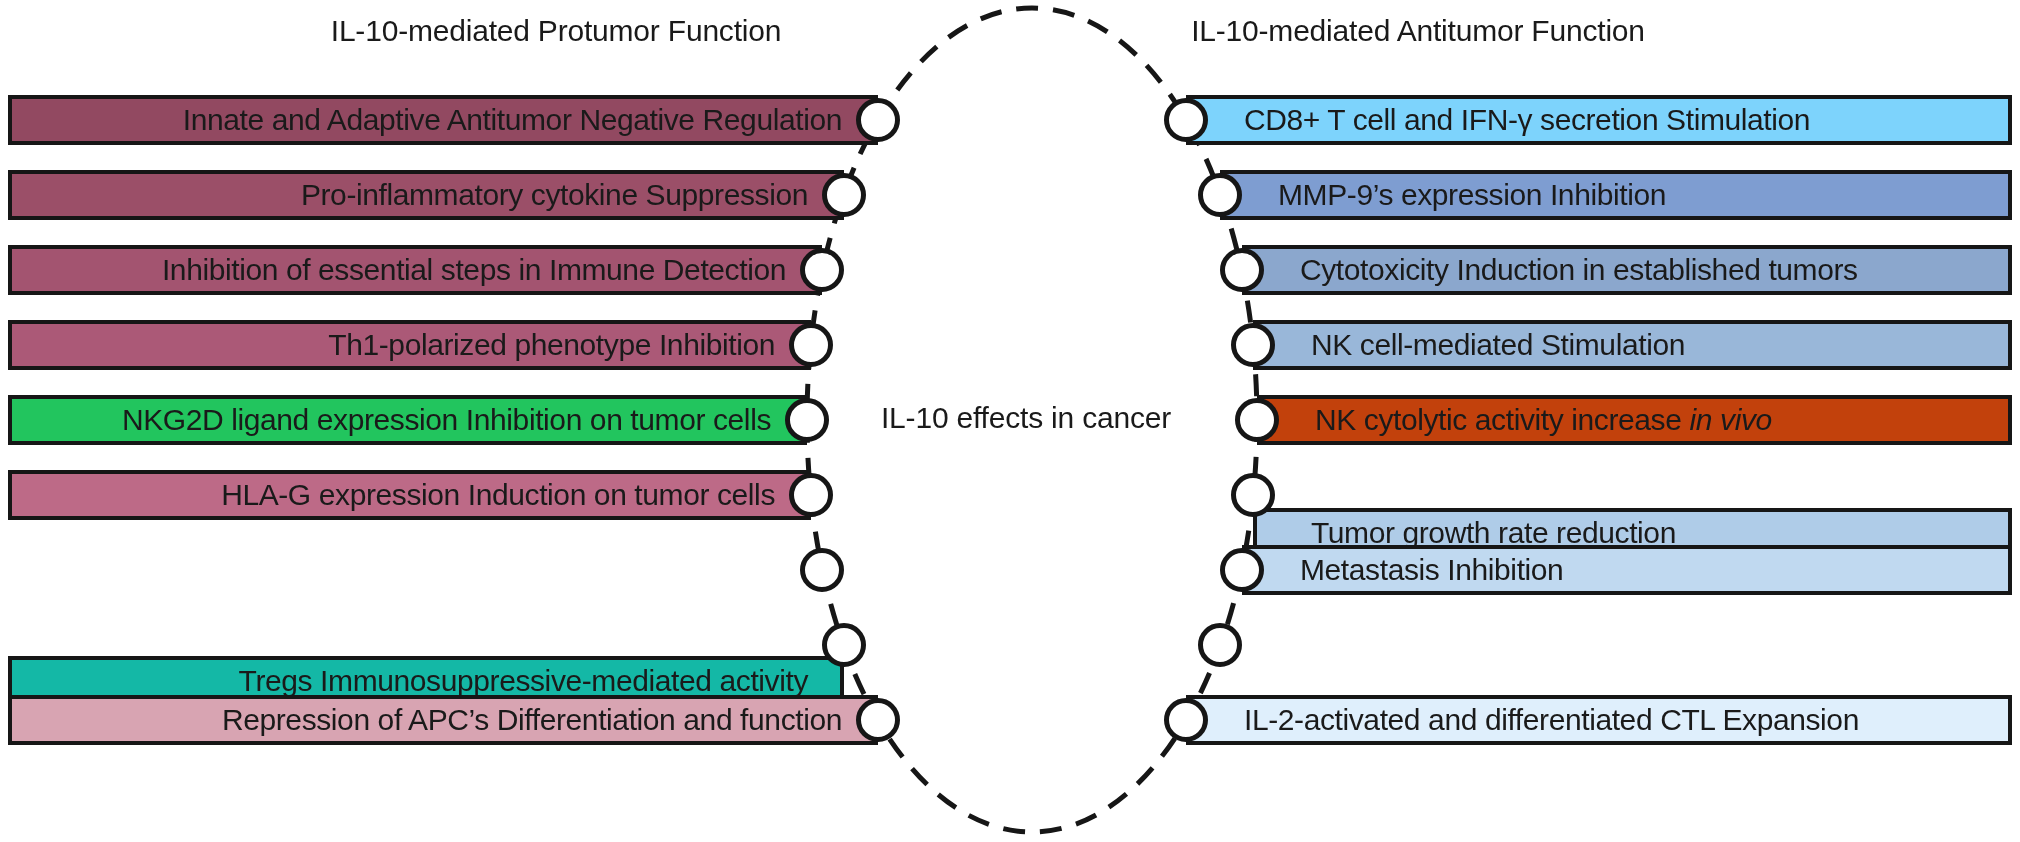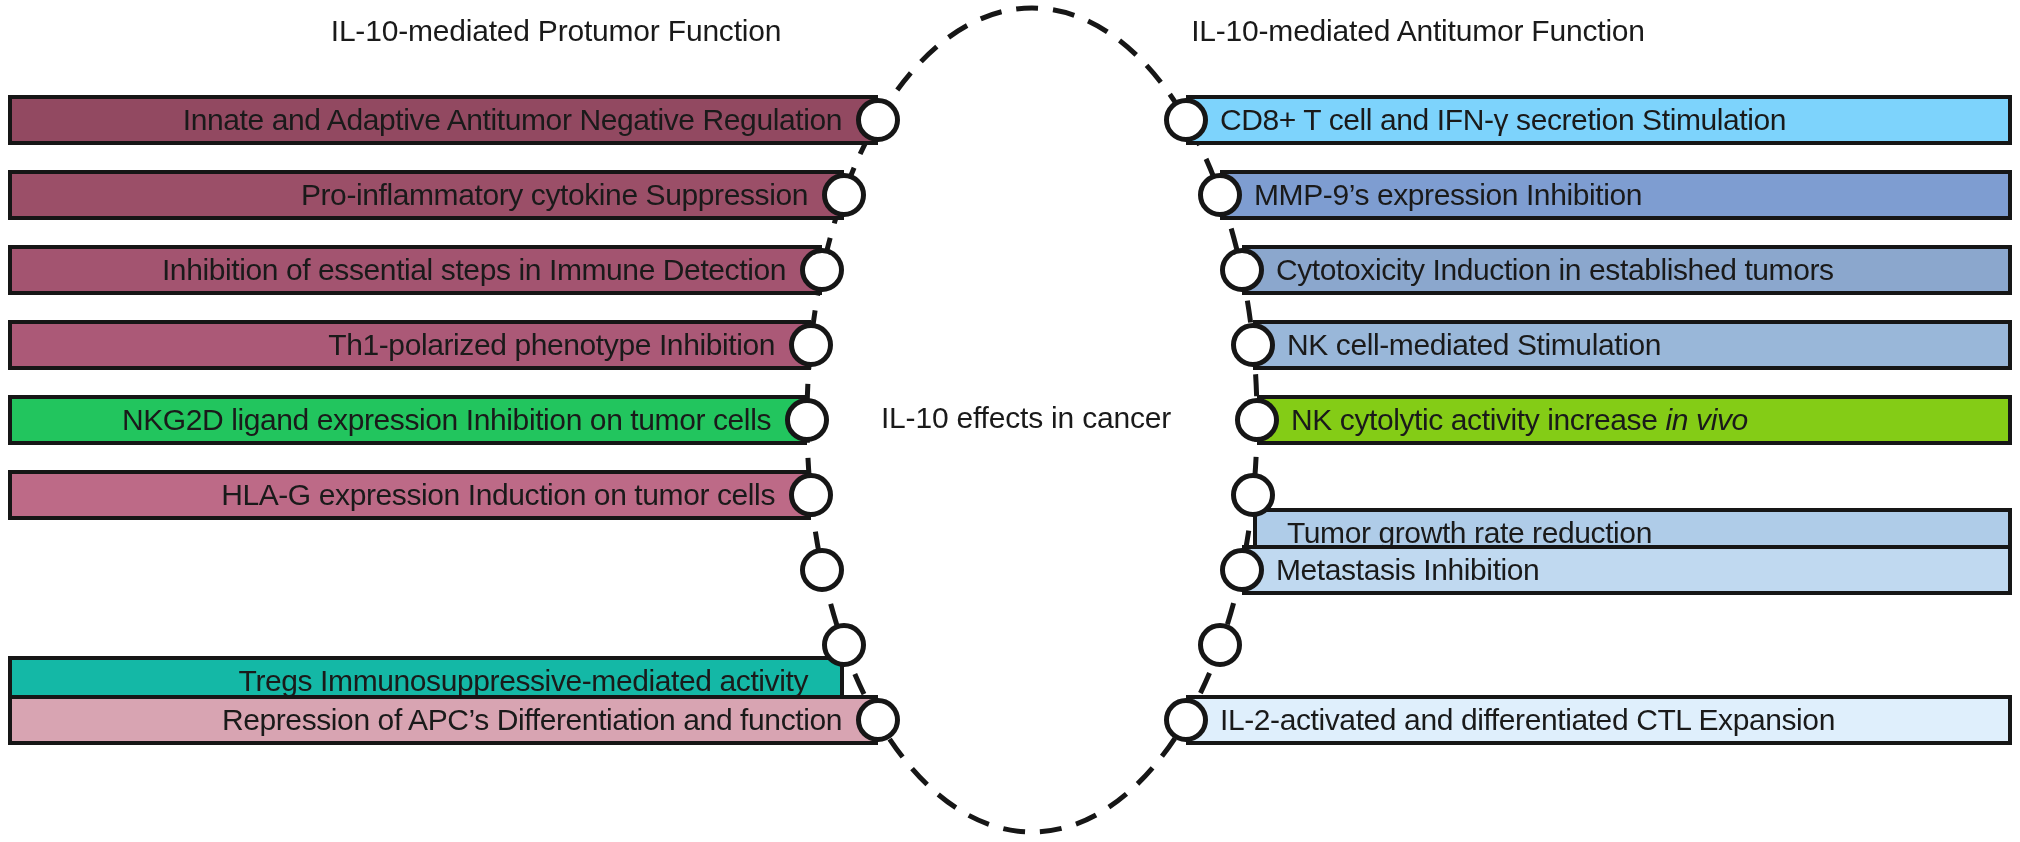--- a/index.html
+++ b/index.html
@@ -22,20 +22,21 @@
   .center-label{
     position:absolute;left:726px;top:399px;width:600px;
     text-align:center;font-size:30px;line-height:38px;
     letter-spacing:-0.2px;z-index:3;
   }
   .bar{
     position:absolute;height:50px;
     box-sizing:border-box;border:4px solid #161616;
     display:flex;align-items:center;
     z-index:1;
+    padding-left:24px;
   }
   .bar-left{left:8px;justify-content:flex-end;}
   .bar-left .bar-text{padding-right:32px;}
   .bar-right .bar-text{padding-left:30px;}
   .bar-text{
     font-size:30px;line-height:30px;letter-spacing:-0.4px;
     white-space:nowrap;color:#1a1a1a;
   }
   .bar-text .it{font-style:italic;}
   .bar-text .it:not(:empty){margin-left:0.27em;}
@@ -88,21 +89,21 @@
   </div>
   <div class="bar bar-right" style="top: 170px; left: 1220px; width: 792px; background: rgb(126, 157, 209);">
     <span class="bar-text"><span>MMP-9’s expression Inhibition</span><span class="it"></span></span>
   </div>
   <div class="bar bar-right" style="top: 245px; left: 1242px; width: 770px; background: rgb(139, 167, 205);">
     <span class="bar-text"><span>Cytotoxicity Induction in established tumors</span><span class="it"></span></span>
   </div>
   <div class="bar bar-right" style="top: 320px; left: 1253px; width: 759px; background: rgb(153, 183, 217);">
     <span class="bar-text"><span>NK cell-mediated Stimulation</span><span class="it"></span></span>
   </div>
-  <div class="bar bar-right" style="top: 395px; left: 1257px; width: 755px; background: #84cc16;">
+  <div class="bar bar-right" style="top: 395px; left: 1257px; width: 755px; background: #c2410c;">
     <span class="bar-text"><span>NK cytolytic activity increase</span><span class="it">in vivo</span></span>
   </div>
   <div class="bar bar-right" style="top: 470px; left: 1253px; width: 759px; background: rgb(175, 204, 232); margin-top: 38px;">
     <span class="bar-text"><span>Tumor growth rate reduction</span><span class="it"></span></span>
   </div>
   <div class="bar bar-right" style="top: 545px; left: 1242px; width: 770px; background: rgb(192, 217, 240);">
     <span class="bar-text"><span>Metastasis Inhibition</span><span class="it"></span></span>
   </div>
   <div class="bar bar-right" style="top: 695px; left: 1186px; width: 826px; background: rgb(223, 239, 252);">
     <span class="bar-text"><span>IL-2-activated and differentiated CTL Expansion</span><span class="it"></span></span>

